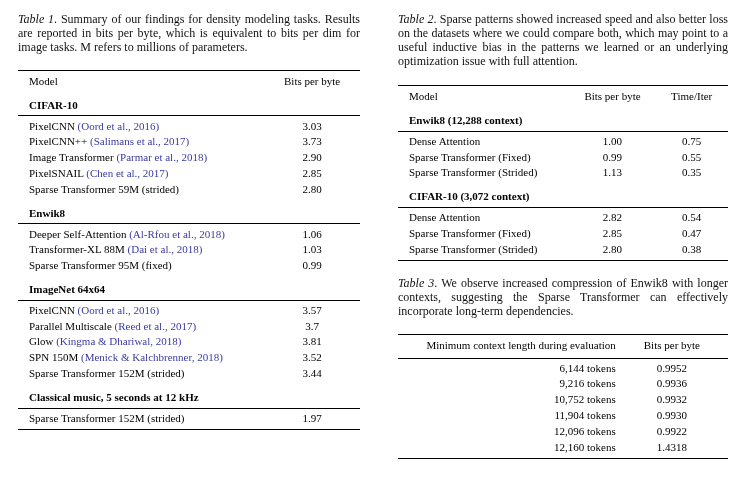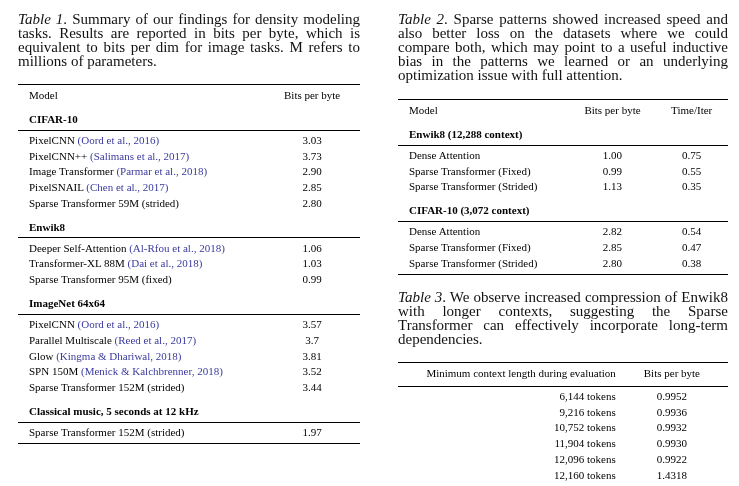--- a/index.html
+++ b/index.html
@@ -22,21 +22,21 @@
   }
   .column {
     position: absolute;
     top: 0;
   }
   .col-left  { left: 18px;  width: 342px; }
   .col-right { left: 398px; width: 330px; }
 
   
   .caption {
-    font-size: 15px;
+    font-size: 12px;
     line-height: 14.1px;
     text-align: justify;
     text-justify: inter-word;
     color: #111;
   }
   .caption .cap-label {
     font-style: italic;
   }
 
   

